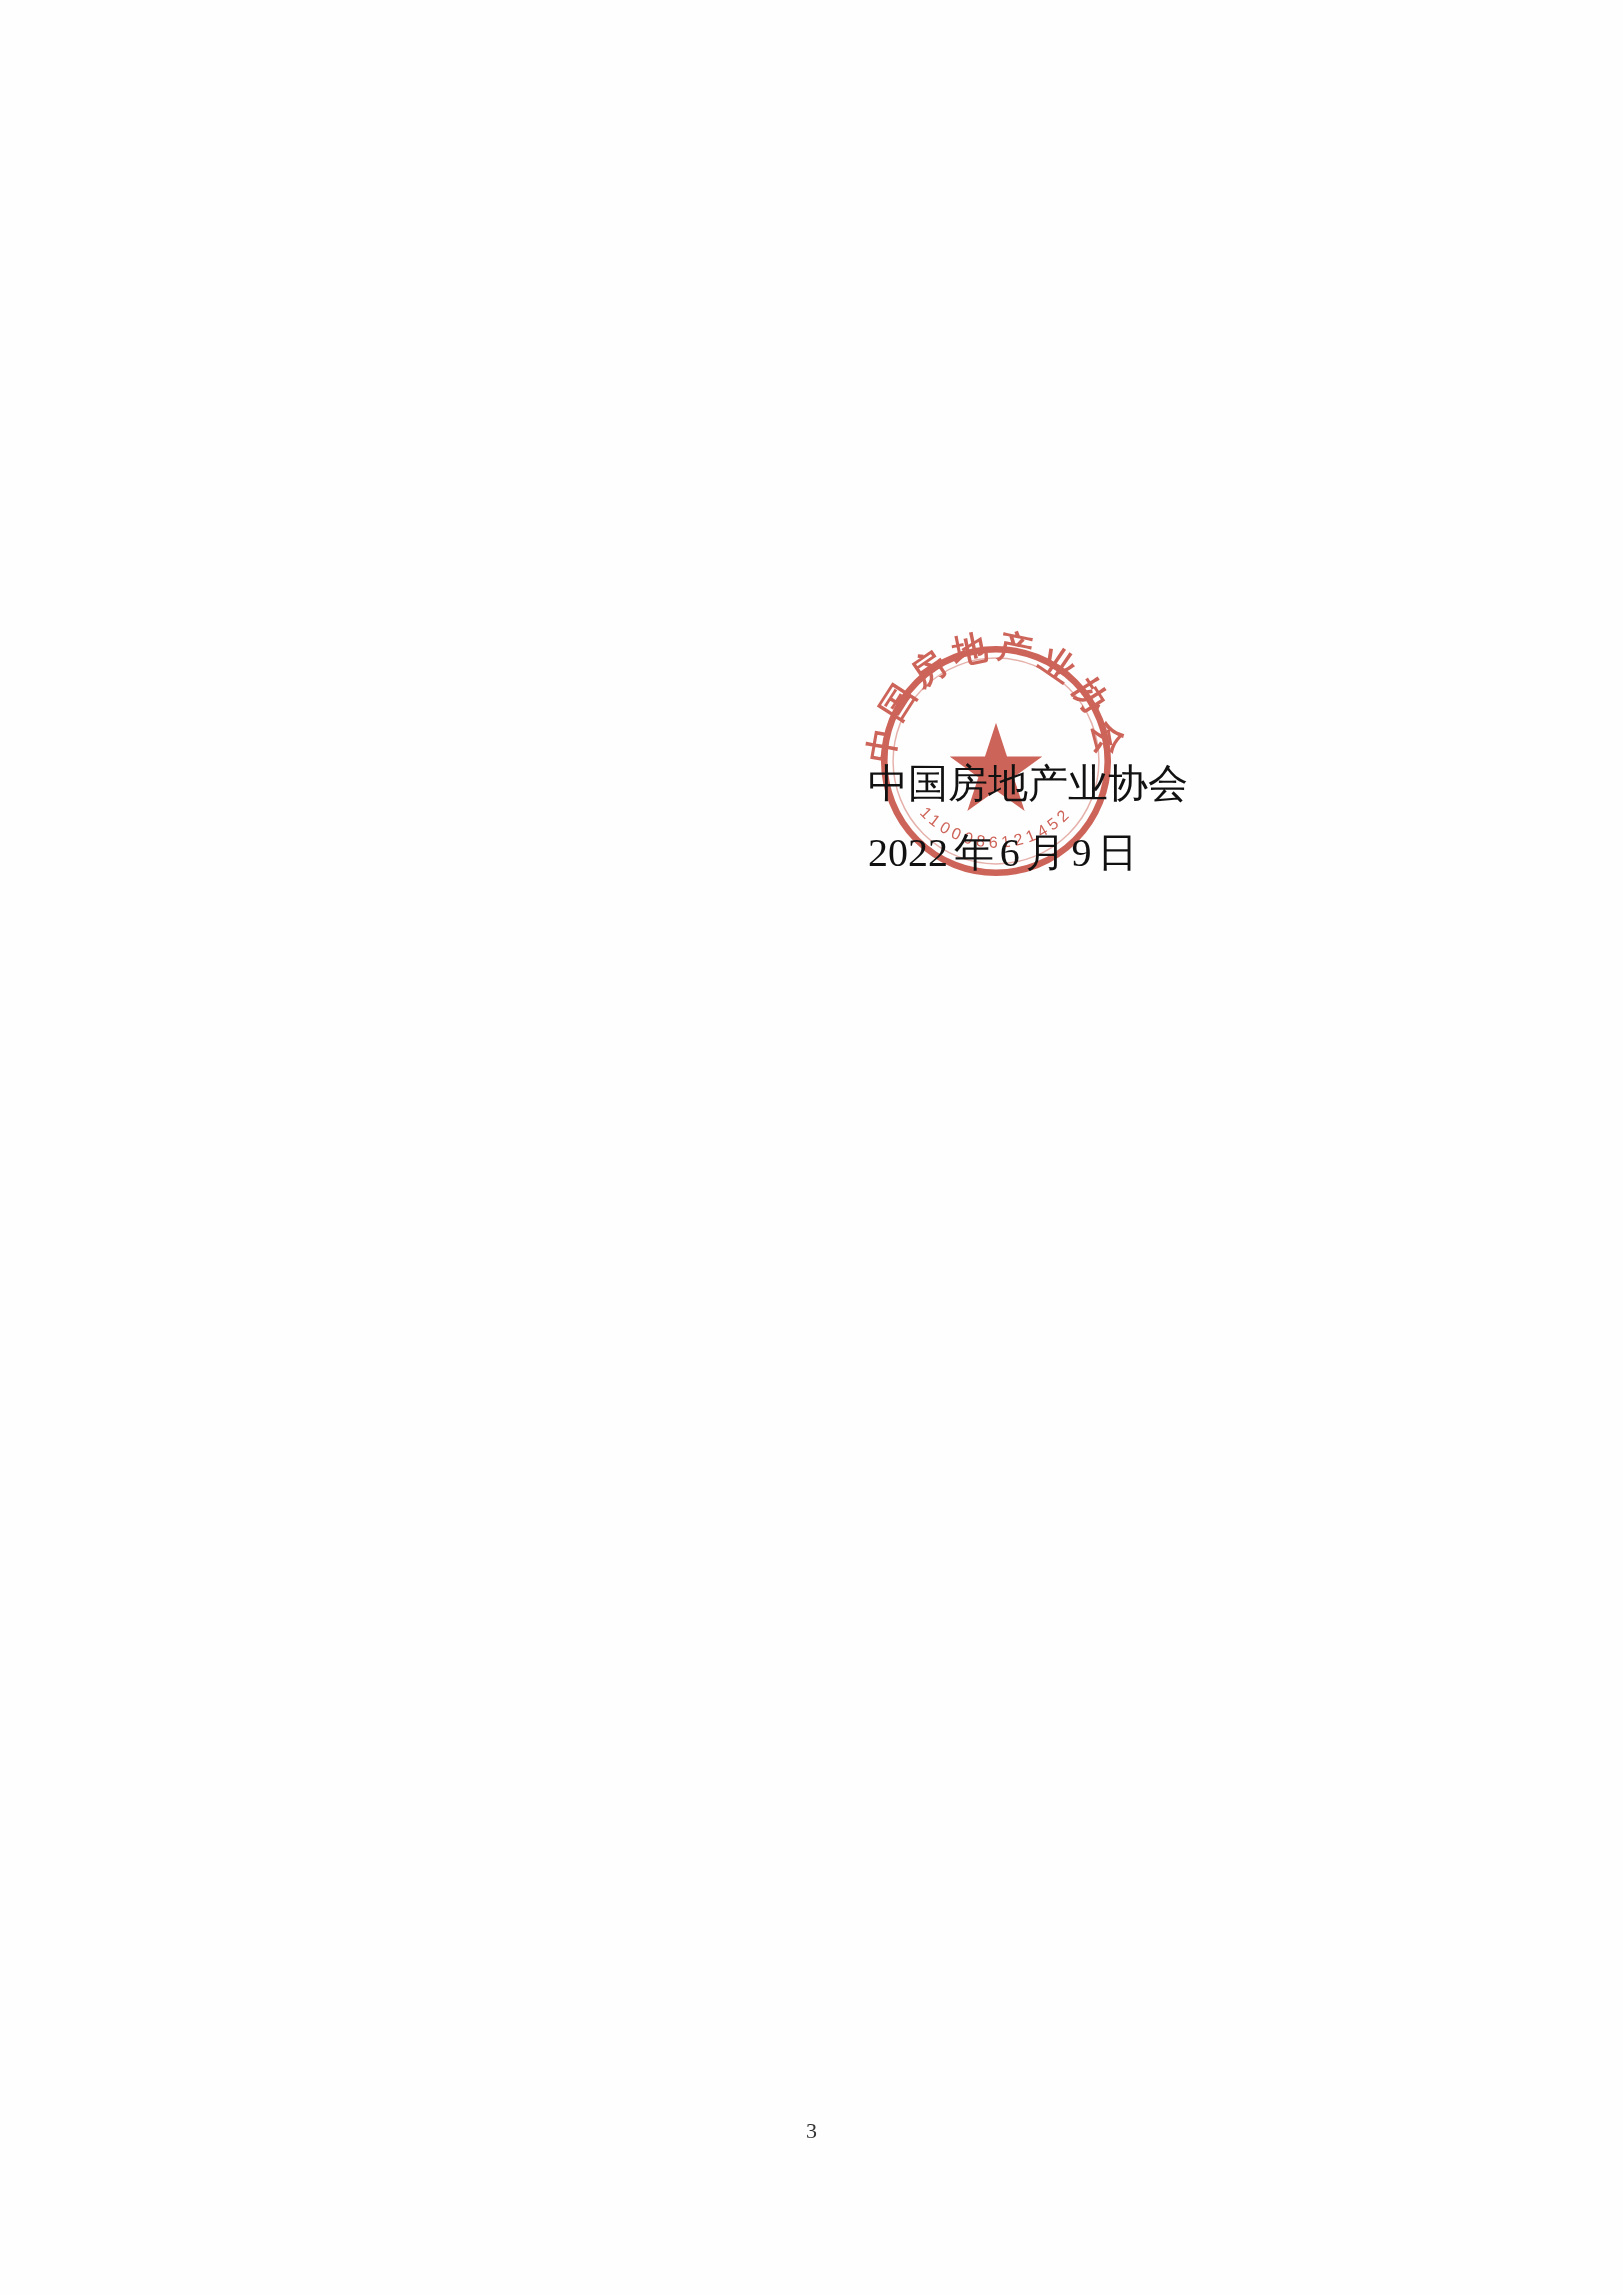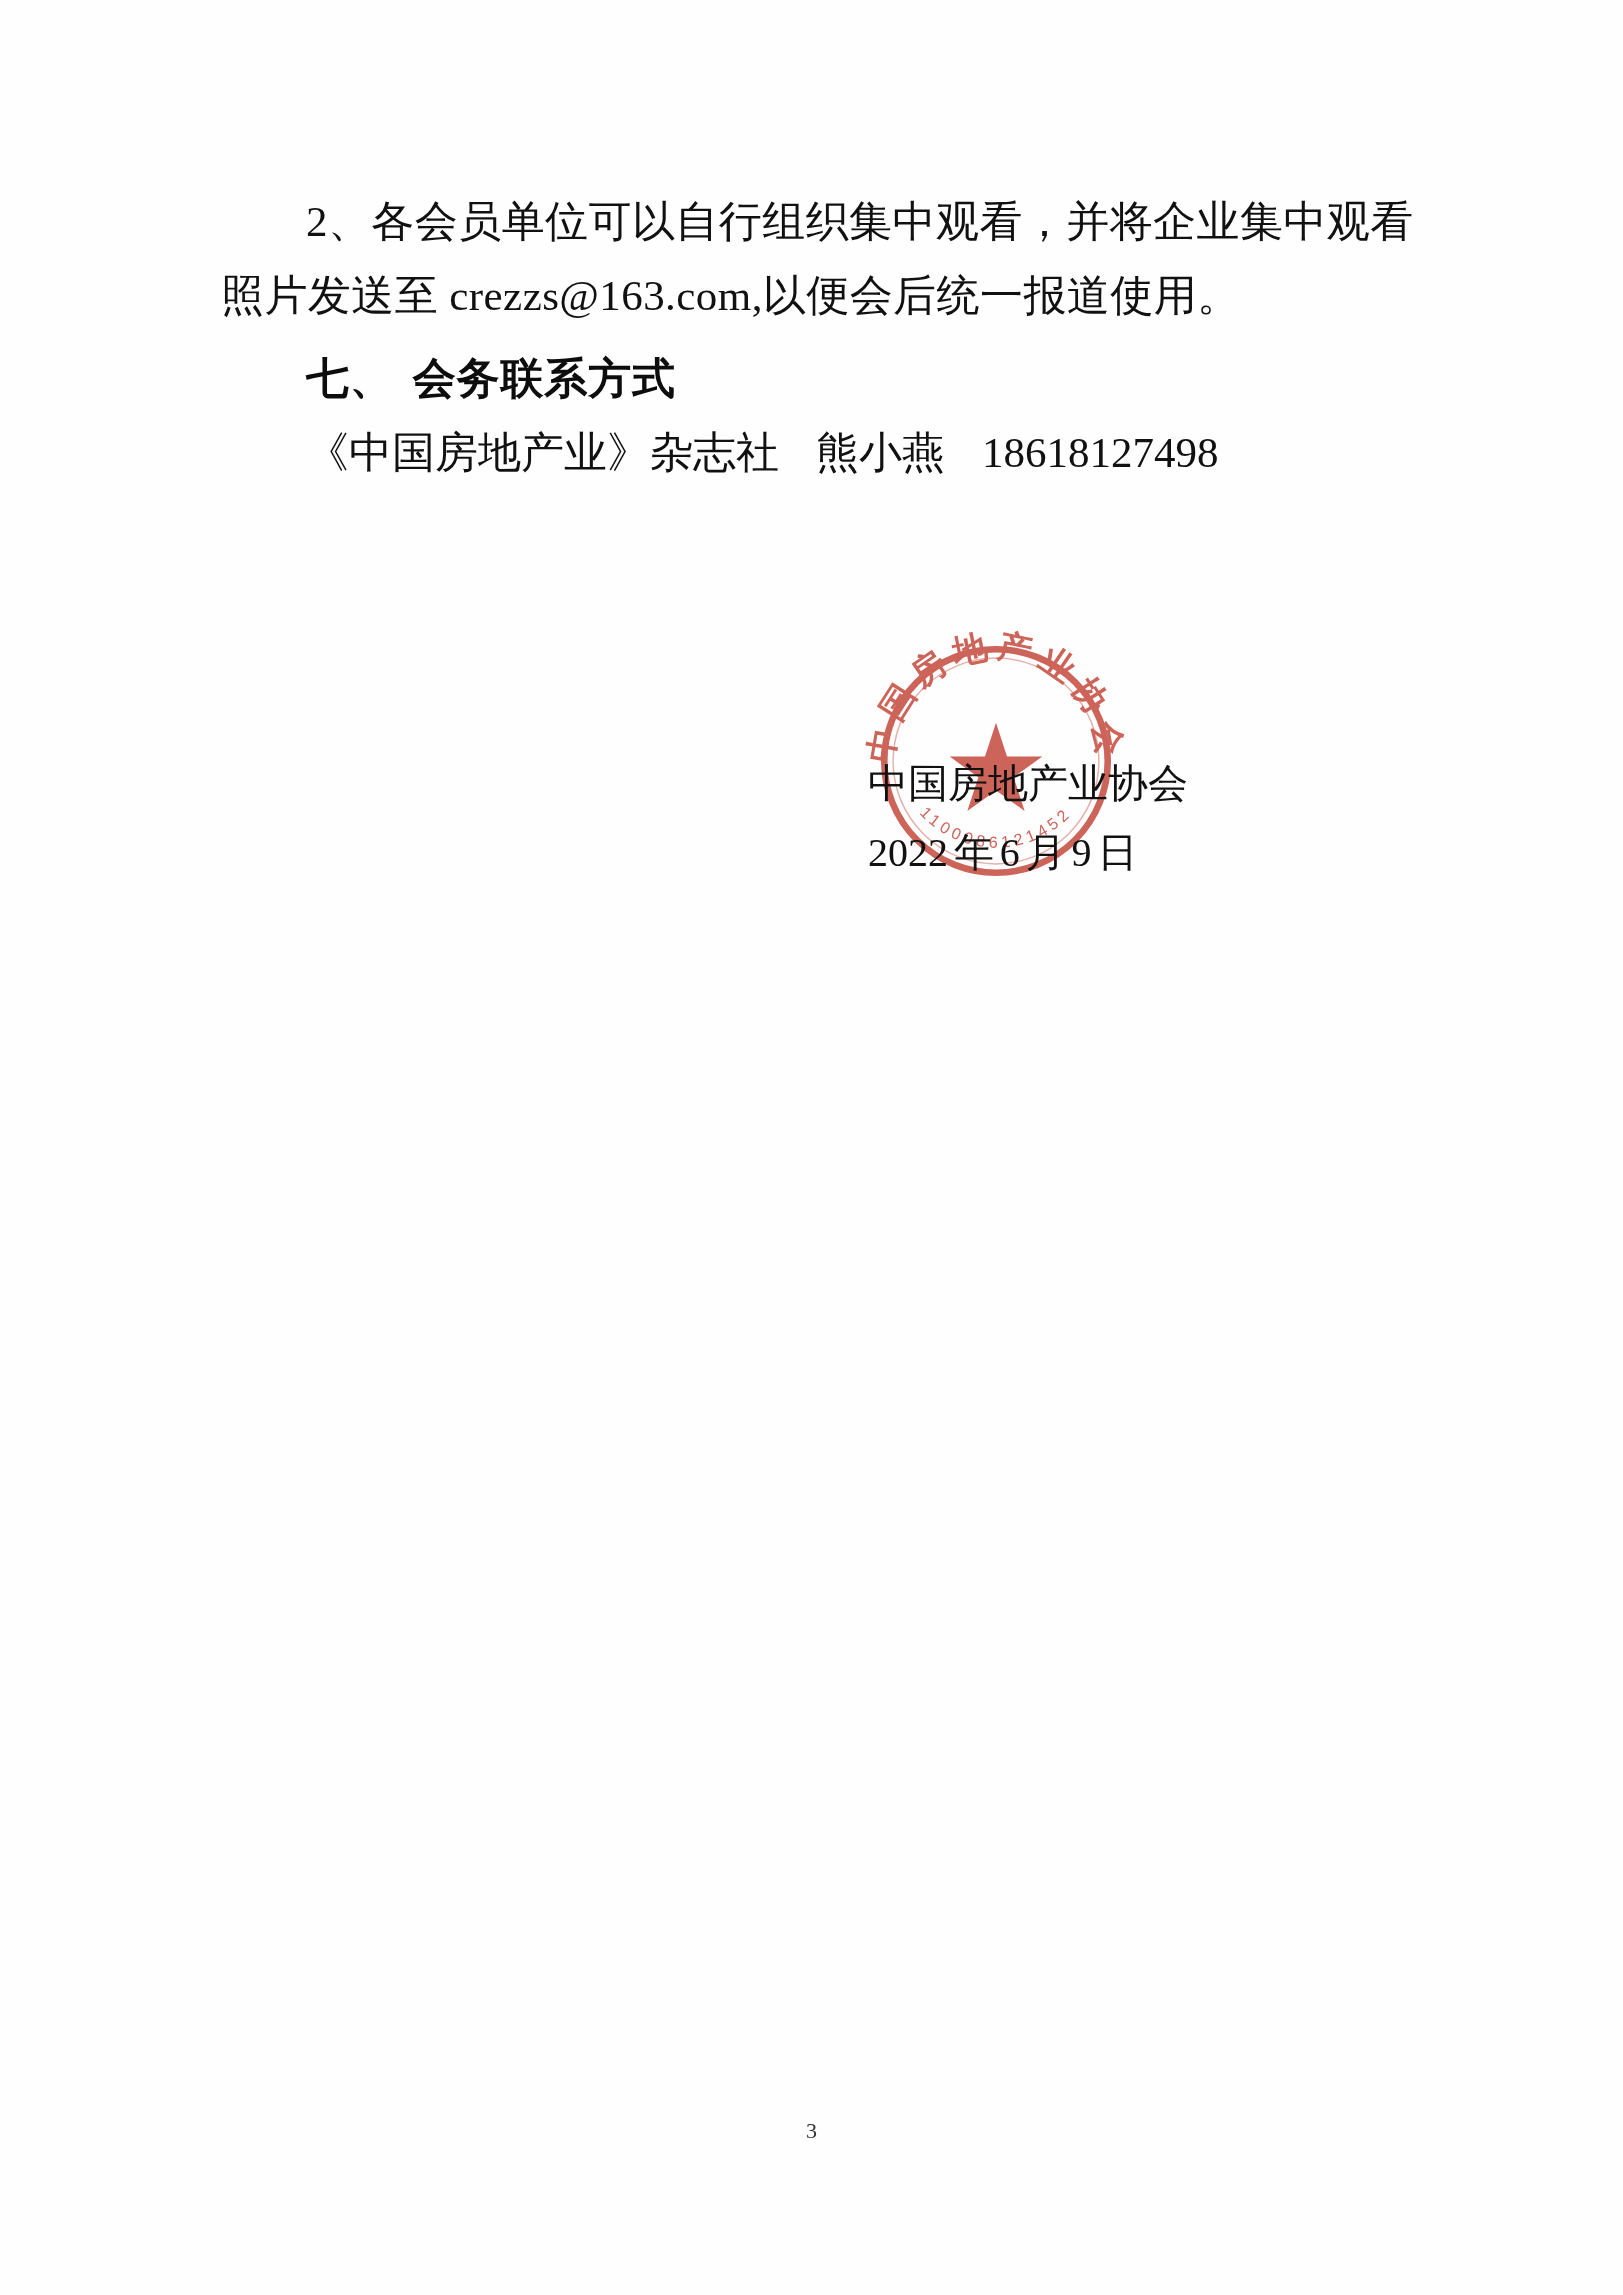--- a/index.html
+++ b/index.html
@@ -93,35 +93,20 @@
     text-align: center;
     font-size: 22px;
     color: #333;
   }
 </style>
 </head>
 <body>
 
 <div class="page">
 
-  <div class="content">
-
-    <p class="para indent">2、各会员单位可以自行组织集中观看，并将企业集中观看</p>
-
-    <p class="para">照片发送至 crezzs@163.com,以便会后统一报道使用。</p>
-
-    <div class="heading">
-      <span>七、</span><span class="sp"></span><span>会务联系方式</span>
-    </div>
-
-    <p class="contact">
-      <span>《中国房地产业》杂志社</span><span class="gap-md"></span><span>熊小燕</span><span class="gap-md"></span><span>18618127498</span>
-    </p>
-
-  </div>
 
   <div class="seal">
     <svg viewBox="0 0 400 400" xmlns="http://www.w3.org/2000/svg">
       <defs>
         <path id="arcTop" d="M 60,200 A 140,140 0 0 1 340,200" fill="none"></path>
         <path id="arcBottom" d="M 88,262 A 140,140 0 0 0 312,262" fill="none"></path>
       </defs>
       <g opacity="0.78">
         <circle cx="200" cy="200" r="152" fill="none" stroke="#c0392b" stroke-width="9"></circle>
         <circle cx="200" cy="200" r="140" fill="none" stroke="#c0392b" stroke-width="2" opacity="0.5"></circle>

